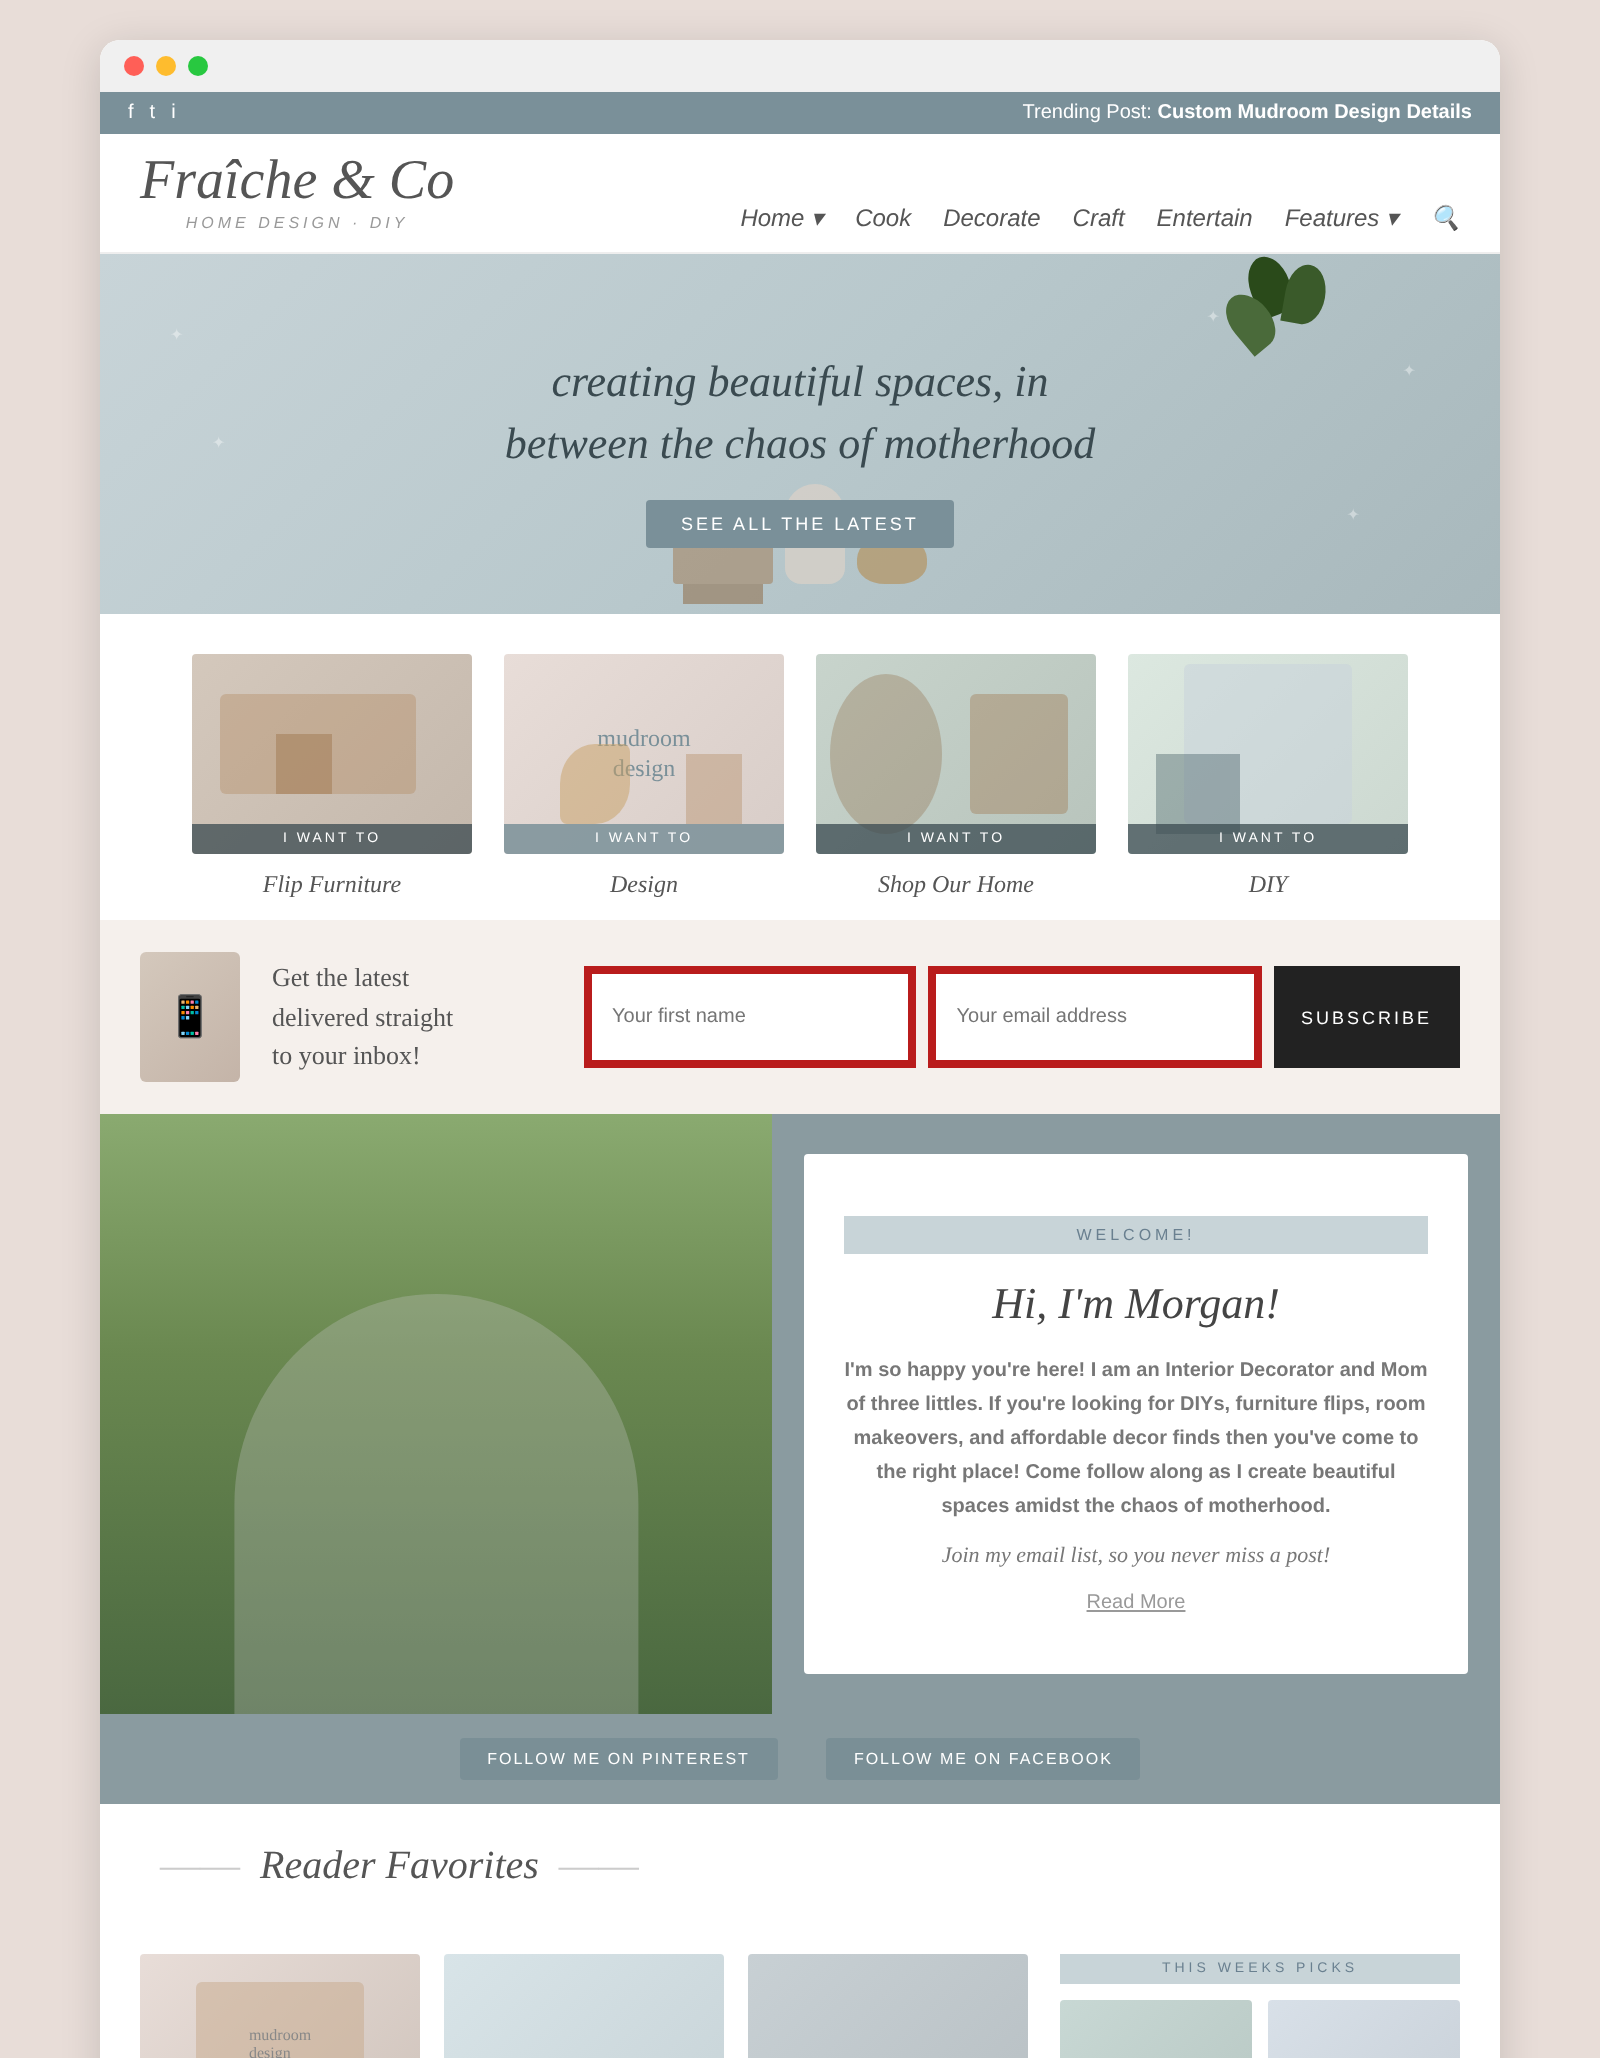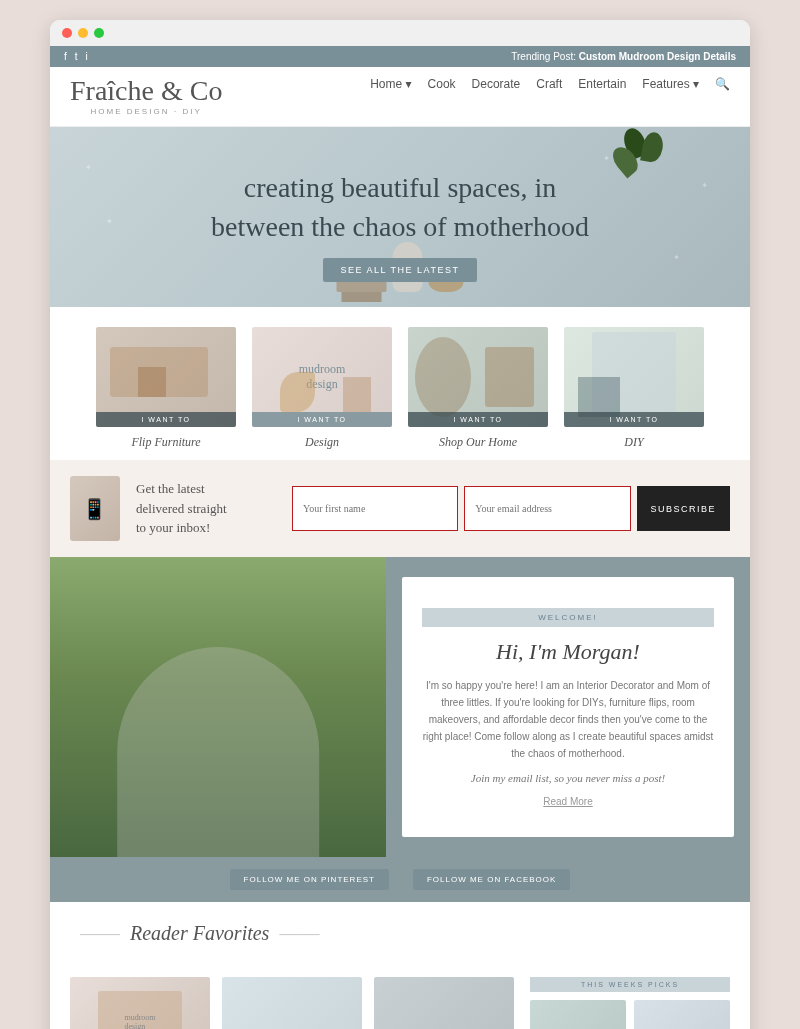--- a/index.html
+++ b/index.html
@@ -41,24 +41,25 @@
       font-family: Arial, sans-serif;
     }
     .top-bar-social { display: flex; gap: 8px; }
     .top-bar-social span { cursor: pointer; font-size: 10px; }
     .trending { font-size: 10px; }
     .trending a { color: #fff; text-decoration: none; font-weight: bold; }
     
     .site-header {
       background: #fff;
       display: flex;
-      align-items: flex-start;
+      align-items: flex-end;
       justify-content: space-between;
       padding: 10px 20px;
       border-bottom: 1px solid #eee;
+      font-style: italic;
     }
     .site-logo {
       font-family: 'Brush Script MT', cursive;
       font-size: 28px;
       color: #555;
       line-height: 1;
     }
     .site-logo-sub {
       font-family: Arial, sans-serif;
       font-size: 8px;
@@ -86,23 +87,24 @@
       justify-content: center;
       overflow: hidden;
     }
     .hero-content {
       text-align: center;
       z-index: 1;
       padding: 0 40px;
     }
     .hero-title {
       font-family: Georgia, serif;
-      font-size: 28px;
+      font-size: 22px;
       color: #3a4a50;
       line-height: 1.4;
+      font-style: italic;
       margin-top: 16px;
     }
     .hero-btn {
       margin-top: 12px;
       background: #7a9099;
       color: #fff;
       border: none;
       padding: 7px 18px;
       font-size: 9px;
       letter-spacing: 1.5px;
@@ -182,23 +184,23 @@
       width: 140px;
     }
     .newsletter-form {
       display: flex;
       gap: 6px;
       flex: 1;
     }
     .newsletter-form input {
       flex: 1;
       padding: 16px 10px;
-      border: 1px solid #b91c1c;
+      border: 4px solid #b91c1c;
       font-size: 10px;
-      font-family: Liberation Serif, serif;
+      font-family: Liberation Sans, sans-serif;
       color: #999;
       outline: none;
     }
     .newsletter-form button {
       background: #222;
       color: #fff;
       border: none;
       padding: 8px 14px;
       font-size: 9px;
       letter-spacing: 1.5px;
@@ -266,20 +268,21 @@
       margin-bottom: 12px;
       font-style: italic;
     }
     .about-desc {
       font-family: Arial, sans-serif;
       font-size: 10px;
       color: #777;
       line-height: 1.7;
       text-align: center;
       margin-bottom: 10px;
+      font-weight: bold;
     }
     .about-join {
       font-family: Georgia, serif;
       font-size: 11px;
       color: #777;
       text-align: center;
       font-style: italic;
       margin-bottom: 12px;
     }
     .about-readmore {

